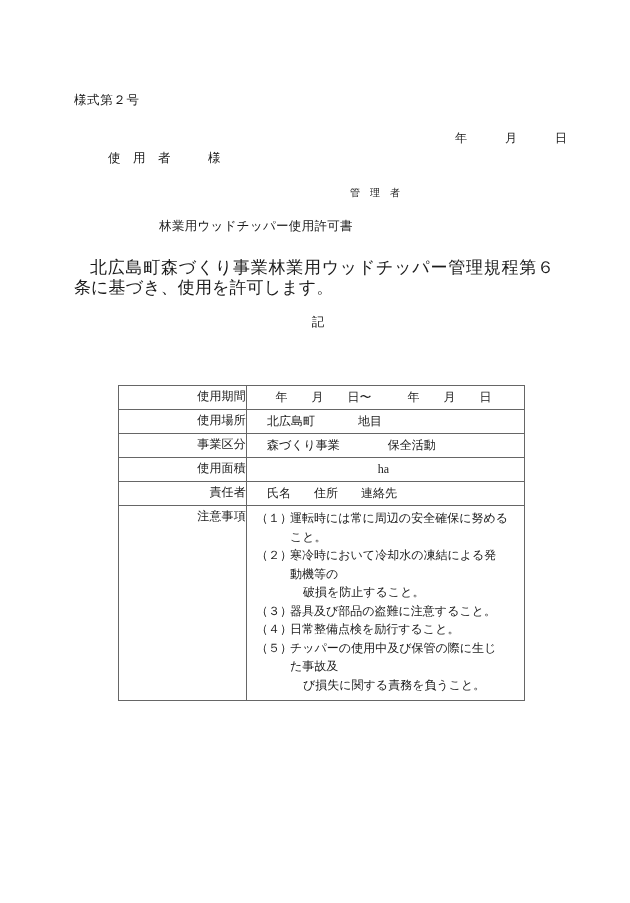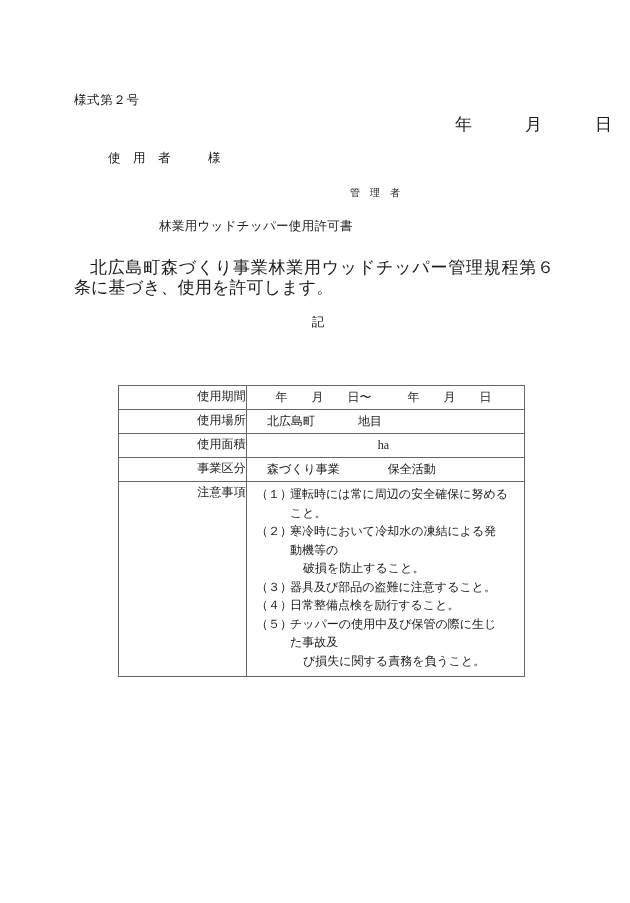--- a/index.html
+++ b/index.html
@@ -32,22 +32,22 @@
   .form-no {
     position: absolute;
     left: 74px;
     top: 92px;
     font-size: 12.5px;
     letter-spacing: 0.6px;
   }
   .date-line {
     position: absolute;
     left: 455px;
-    top: 113px;
-    font-size: 17px;
+    top: 130px;
+    font-size: 12px;
     letter-spacing: 0.5px;
     white-space: pre;
     text-align: center;
   }
   .addressee {
     position: absolute;
     left: 108px;
     top: 150px;
     font-size: 12.5px;
     white-space: pre;
@@ -189,33 +189,41 @@
         <tr>
           <td class="label">使用場所</td>
           <td class="value">
             <span class="cellline">北広島町</span>
             <span class="cellline gap"></span>
             <span class="cellline">地目</span>
           </td>
         </tr>
 
         <tr>
+          <td class="label">事業区分</td>
+          <td class="value">
+            <span class="cellline">森づくり事業　　　　保全活動</span>
+          </td>
+        </tr>
+
+        <tr>
           <td class="label">使用面積</td>
           <td class="value">
             <span class="cellline centered">ha</span>
           </td>
         </tr>
 
         <tr>
-          <td class="label">事業区分</td>
-          <td class="value">
-            <span class="cellline">森づくり事業　　　　保全活動</span>
-          </td>
-        </tr>
-
+          <td class="label">責任者</td>
+          <td class="value">
+            <span class="cellline">氏名</span>
+            <span class="cellline">住所</span>
+            <span class="cellline">連絡先</span>
+          </td>
+        </tr>
 
         <tr>
           <td class="label">注意事項</td>
           <td class="value">
             <ul class="note-list">
               <li>
                 <span class="num">（１）</span><span class="txt">運転時には常に周辺の安全確保に努めること。</span>
               </li>
               <li>
                 <span class="num">（２）</span><span class="txt"><span>寒冷時において冷却水の凍結による発動機等の</span><span class="cont">破損を防止すること。</span></span>

